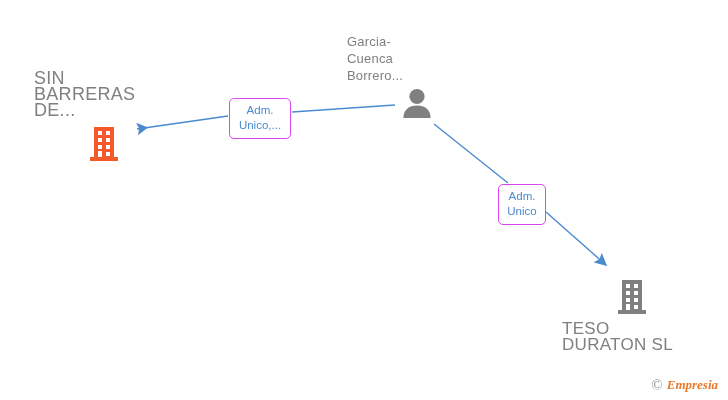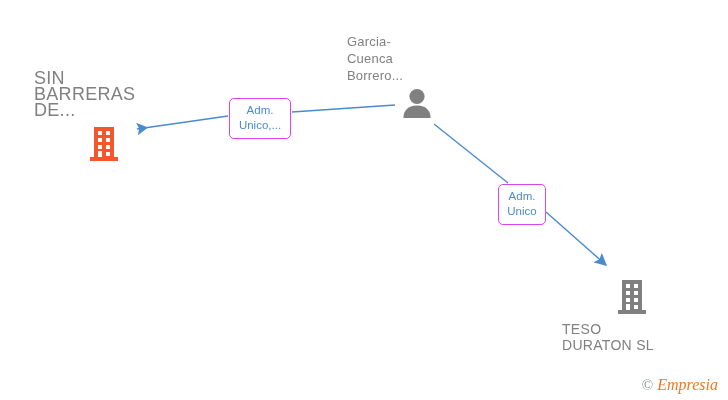--- a/index.html
+++ b/index.html
@@ -85,21 +85,21 @@
     margin-top: 4px;
   }
 
   
   #node-teso {
     left: 562px;
     top: 278px;
   }
   #node-teso .node-label {
     margin-top: 5px;
-    font-size: 14px;
+    font-size: 17px;
     line-height: 16px;
   }
 
   
   .edge-label {
     position: absolute;
     box-sizing: border-box;
     border: 1px solid #d946ef;
     border-radius: 5px;
     background: #ffffff;
@@ -134,23 +134,24 @@
     user-select: none;
   }
   #watermark .wm-copy {
     color: #8a9a9a;
     font-size: 15px;
     line-height: 15px;
     font-family: "Liberation Serif", serif;
   }
   #watermark .wm-text {
     font-family: "Liberation Serif", serif;
-    font-size: 16px;
+    font-size: 13px;
     font-style: italic;
     line-height: 18px;
+    font-weight: bold;
   }
   #watermark .wm-e {
     color: #e87a2a;
   }
   #watermark .wm-rest {
     color: #e87a2a;
   }
 </style>
 </head>
 <body>

